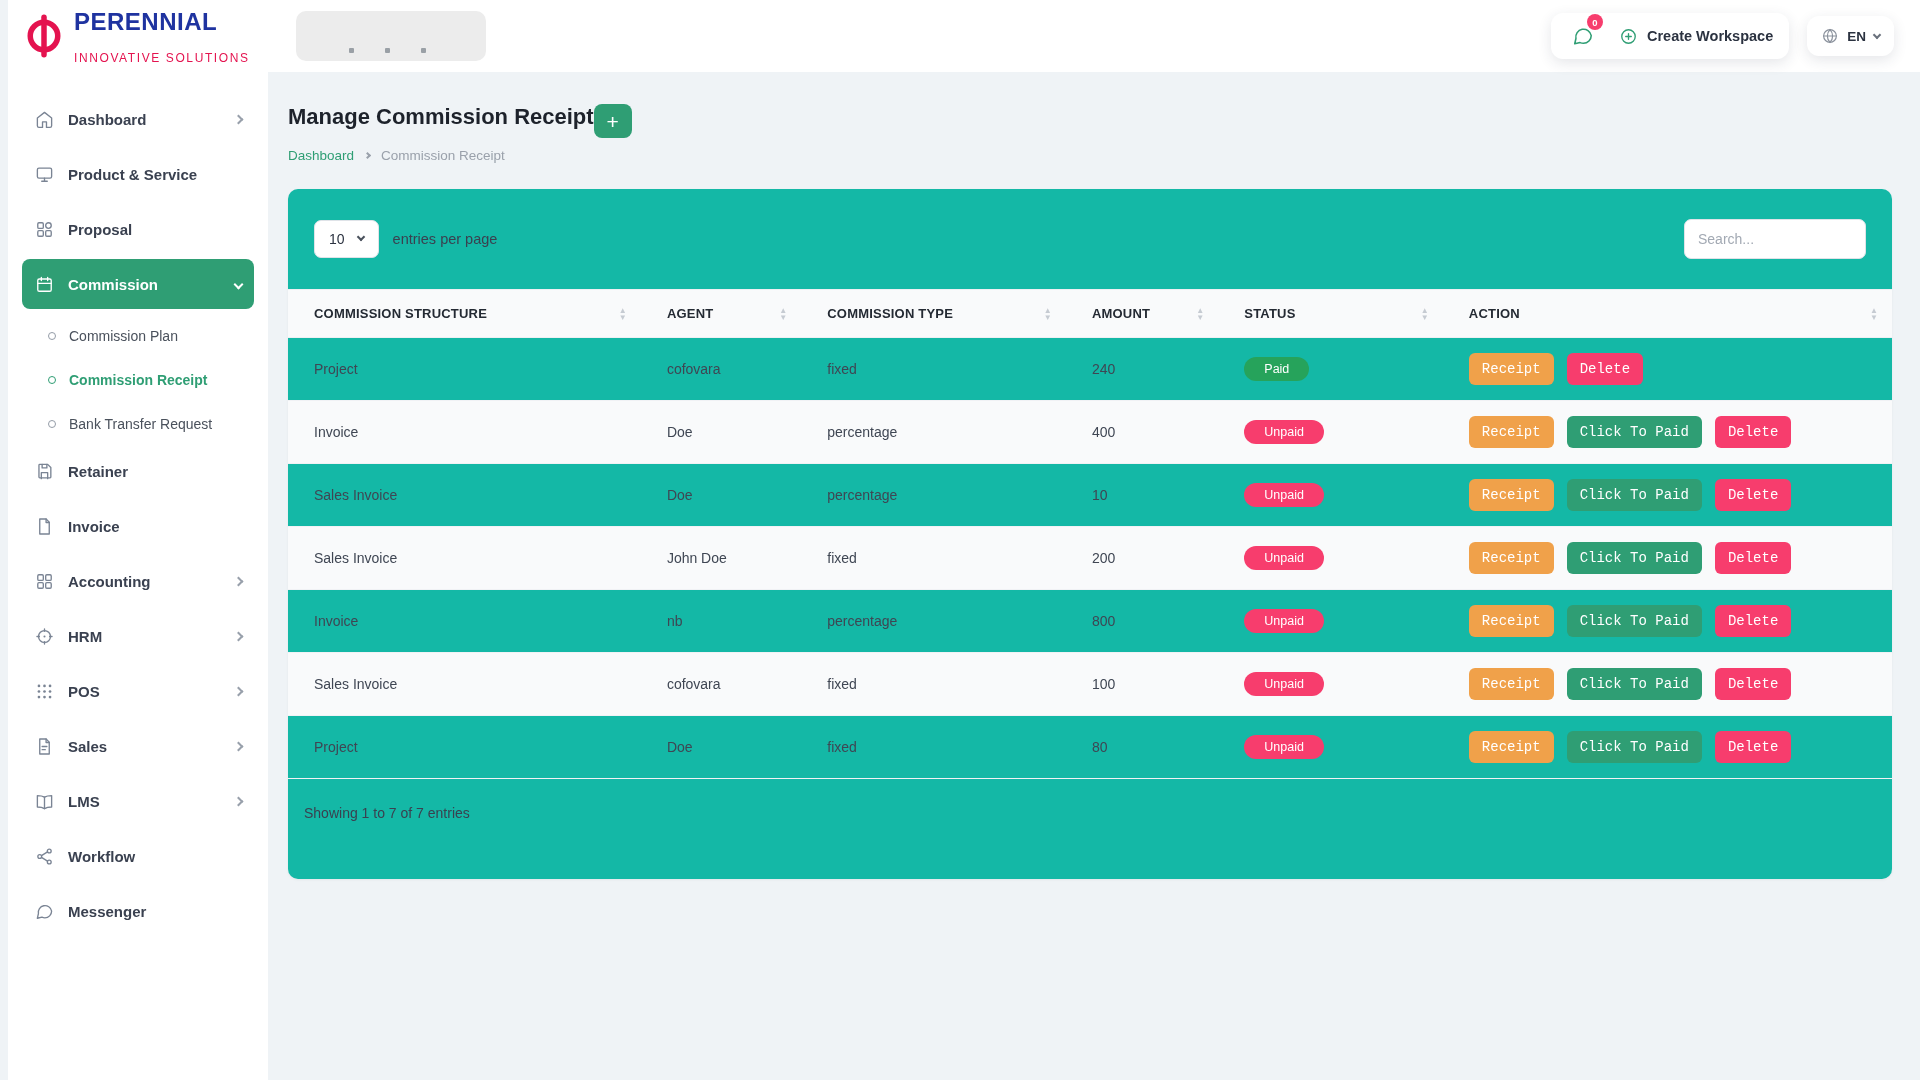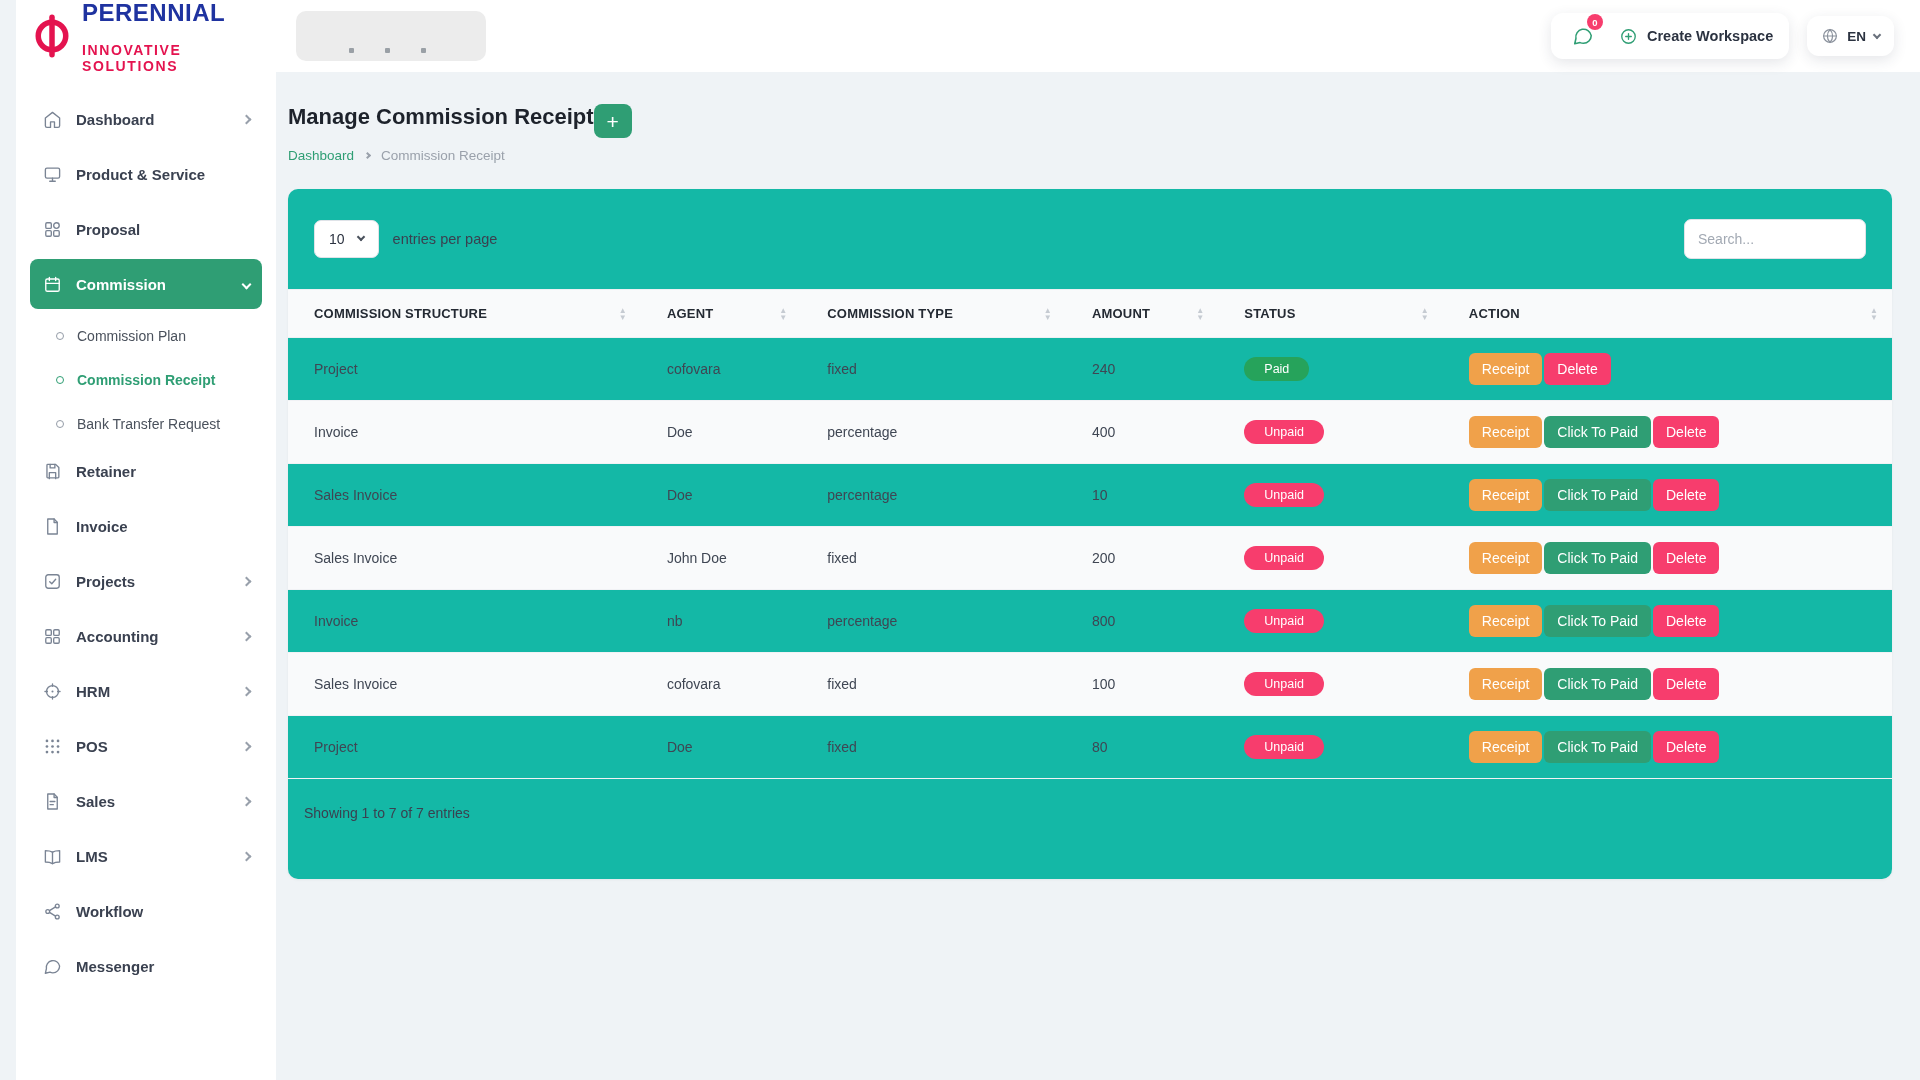--- a/index.html
+++ b/index.html
@@ -4,25 +4,25 @@
 <style>
 :root{
   --primary:#2f9e74; --danger:#f73d6d; --warning:#f0a14a; --paid:#26a35b;
   --brand-blue:#1f33a0; --brand-red:#e4134f;
 }
 *{box-sizing:border-box;margin:0;padding:0}
 html,body{width:1920px;height:1080px}
 body{font-family:"Liberation Sans",sans-serif;background:#eff3f6;color:#21252b;overflow:hidden}
 
 
-.sidebar{position:fixed;left:16px;top:0;width:260px;height:100%;background:#fff;z-index:30}
+.sidebar{position:fixed;left:8px;top:0;width:260px;height:100%;background:#fff;z-index:30}
 .logo{height:72px;display:flex;align-items:center;padding:0 14px;gap:8px}
 .logo svg{flex:none}
 .logo-text .name{font-size:24px;font-weight:700;color:var(--brand-blue);letter-spacing:.5px}
-.logo-text .tag{font-size:14px;font-weight:700;color:var(--brand-red);letter-spacing:1.6px;margin-top:15px}
+.logo-text .tag{font-size:12px;font-weight:400;color:var(--brand-red);letter-spacing:1.6px;margin-top:15px}
 .menu{padding:22px 14px 0}
 .side-item{display:flex;align-items:center;gap:14px;height:50px;padding:0 12px;border-radius:8px;margin-bottom:5px;cursor:pointer;color:#3a4150}
 .side-item .s-label{font-size:15px;font-weight:600;flex:1;white-space:nowrap}
 .s-icon{width:20px;height:20px;display:flex;align-items:center;justify-content:center;color:#7a8494}
 .s-icon svg{width:19px;height:19px}
 .side-item.active{background:var(--primary);color:#fff}
 .side-item.active .s-icon{color:#fff}
 .side-item.active .chev{border-color:#fff}
 .chev{width:7px;height:7px;border-right:2px solid #98a0ab;border-bottom:2px solid #98a0ab;transform:rotate(-45deg);flex:none}
 .chev.down{transform:rotate(45deg)}
@@ -71,21 +71,21 @@
 col.c1{width:22%}col.c2{width:10%}col.c3{width:16.5%}col.c4{width:9.5%}col.c5{width:14%}col.c6{width:28%}
 thead th{background:#f9fafb;border-top:1px solid #eef0f3;border-bottom:1px solid #eef0f3;font-size:13px;font-weight:700;color:#242a33;text-transform:uppercase;letter-spacing:.2px;text-align:left;padding:16px 14px 16px 26px}
 .th-inner{display:flex;align-items:flex-end;justify-content:space-between;gap:12px}
 .sort{display:flex;flex-direction:column;color:#c6cbd2;font-size:8px;line-height:7px;cursor:pointer;flex:none}
 .sort i{font-style:normal}
 tbody td{font-size:14px;color:#3f4653;padding:0 14px 0 26px;height:63px;border-bottom:1px solid #f1f2f5;overflow:hidden;white-space:nowrap}
 tbody tr:nth-child(even){background:#f9fafb}
 .pill{display:inline-block;padding:5px 20px;border-radius:14px;color:#fff;font-size:12.5px;font-weight:500}
 .pill-paid{background:var(--paid)}
 .pill-unpaid{background:var(--danger)}
-.btn{border:none;border-radius:6px;color:#fff;font-size:14px;font-family:Liberation Sans, sans-serif;padding:8px 13px;margin-right:2px;cursor:pointer}
+.btn{border:none;border-radius:6px;color:#fff;font-size:14px;font-family:Liberation Mono, monospace;padding:8px 13px;margin-right:13px;cursor:pointer}
 .btn-receipt{background:var(--warning)}
 .btn-paid{background:var(--primary)}
 .btn-delete{background:var(--danger)}
 .table-footer{padding:26px 16px 58px;font-size:14px;color:#3a4150}
 </style>
 </head>
 <body>
 
 <aside class="sidebar">
   <div class="logo">
@@ -161,30 +161,20 @@
         <span class="s-label">Retainer</span>
       </div>
       <div class="side-item">
         <span class="s-icon">
           <svg viewBox="0 0 24 24" fill="none" stroke="currentColor" stroke-width="1.7" stroke-linecap="round" stroke-linejoin="round">
             <path d="M6 2.5h8l4 4v15H6z"></path>
             <path d="M14 2.5v4.5h4"></path>
           </svg>
         </span>
         <span class="s-label">Invoice</span>
-      </div>
-      <div class="side-item">
-        <span class="s-icon">
-          <svg viewBox="0 0 24 24" fill="none" stroke="currentColor" stroke-width="1.7" stroke-linecap="round" stroke-linejoin="round">
-            <rect x="3.5" y="3.5" width="17" height="17" rx="3"></rect>
-            <path d="M8.5 12.2l2.6 2.6 4.9-5.6"></path>
-          </svg>
-        </span>
-        <span class="s-label">Projects</span>
-        <span class="chev "></span>
       </div>
       <div class="side-item">
         <span class="s-icon">
           <svg viewBox="0 0 24 24" fill="none" stroke="currentColor" stroke-width="1.7" stroke-linecap="round" stroke-linejoin="round">
             <rect x="3.5" y="3.5" width="7" height="7" rx="1.5"></rect>
             <rect x="13.5" y="3.5" width="7" height="7" rx="1.5"></rect>
             <rect x="3.5" y="13.5" width="7" height="7" rx="1.5"></rect>
             <rect x="13.5" y="13.5" width="7" height="7" rx="1.5"></rect>
           </svg>
         </span>

